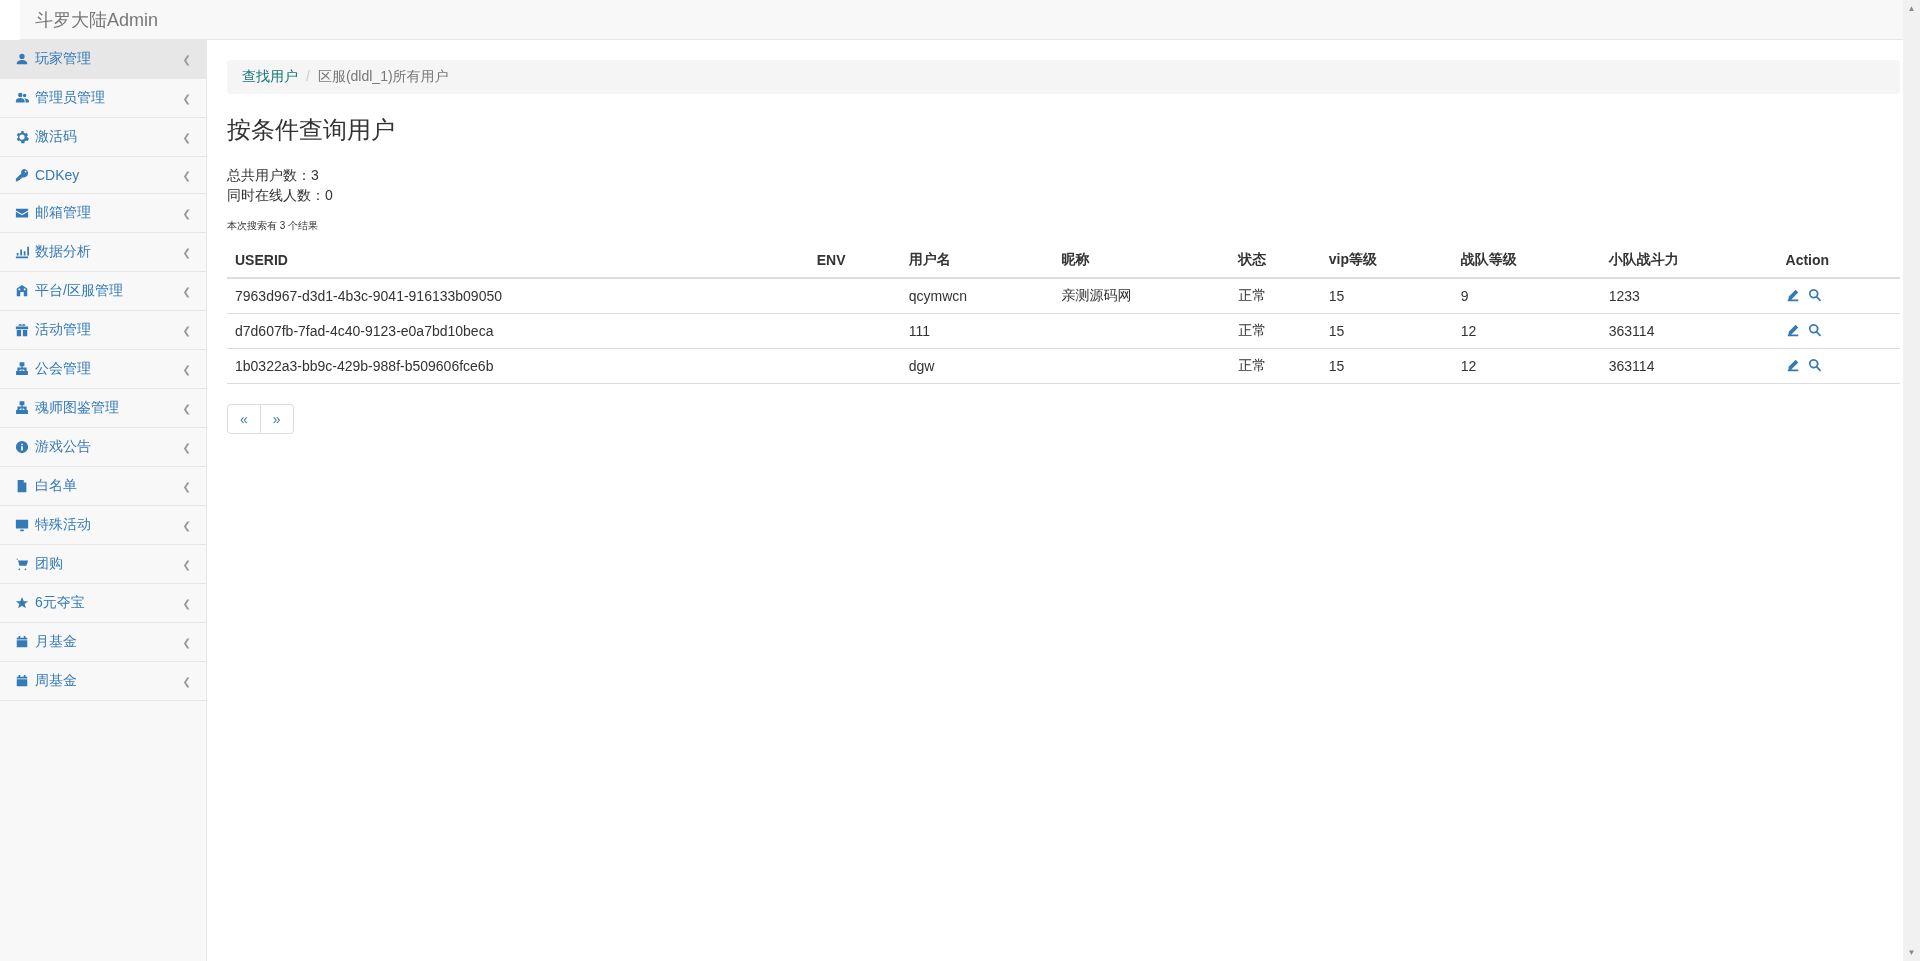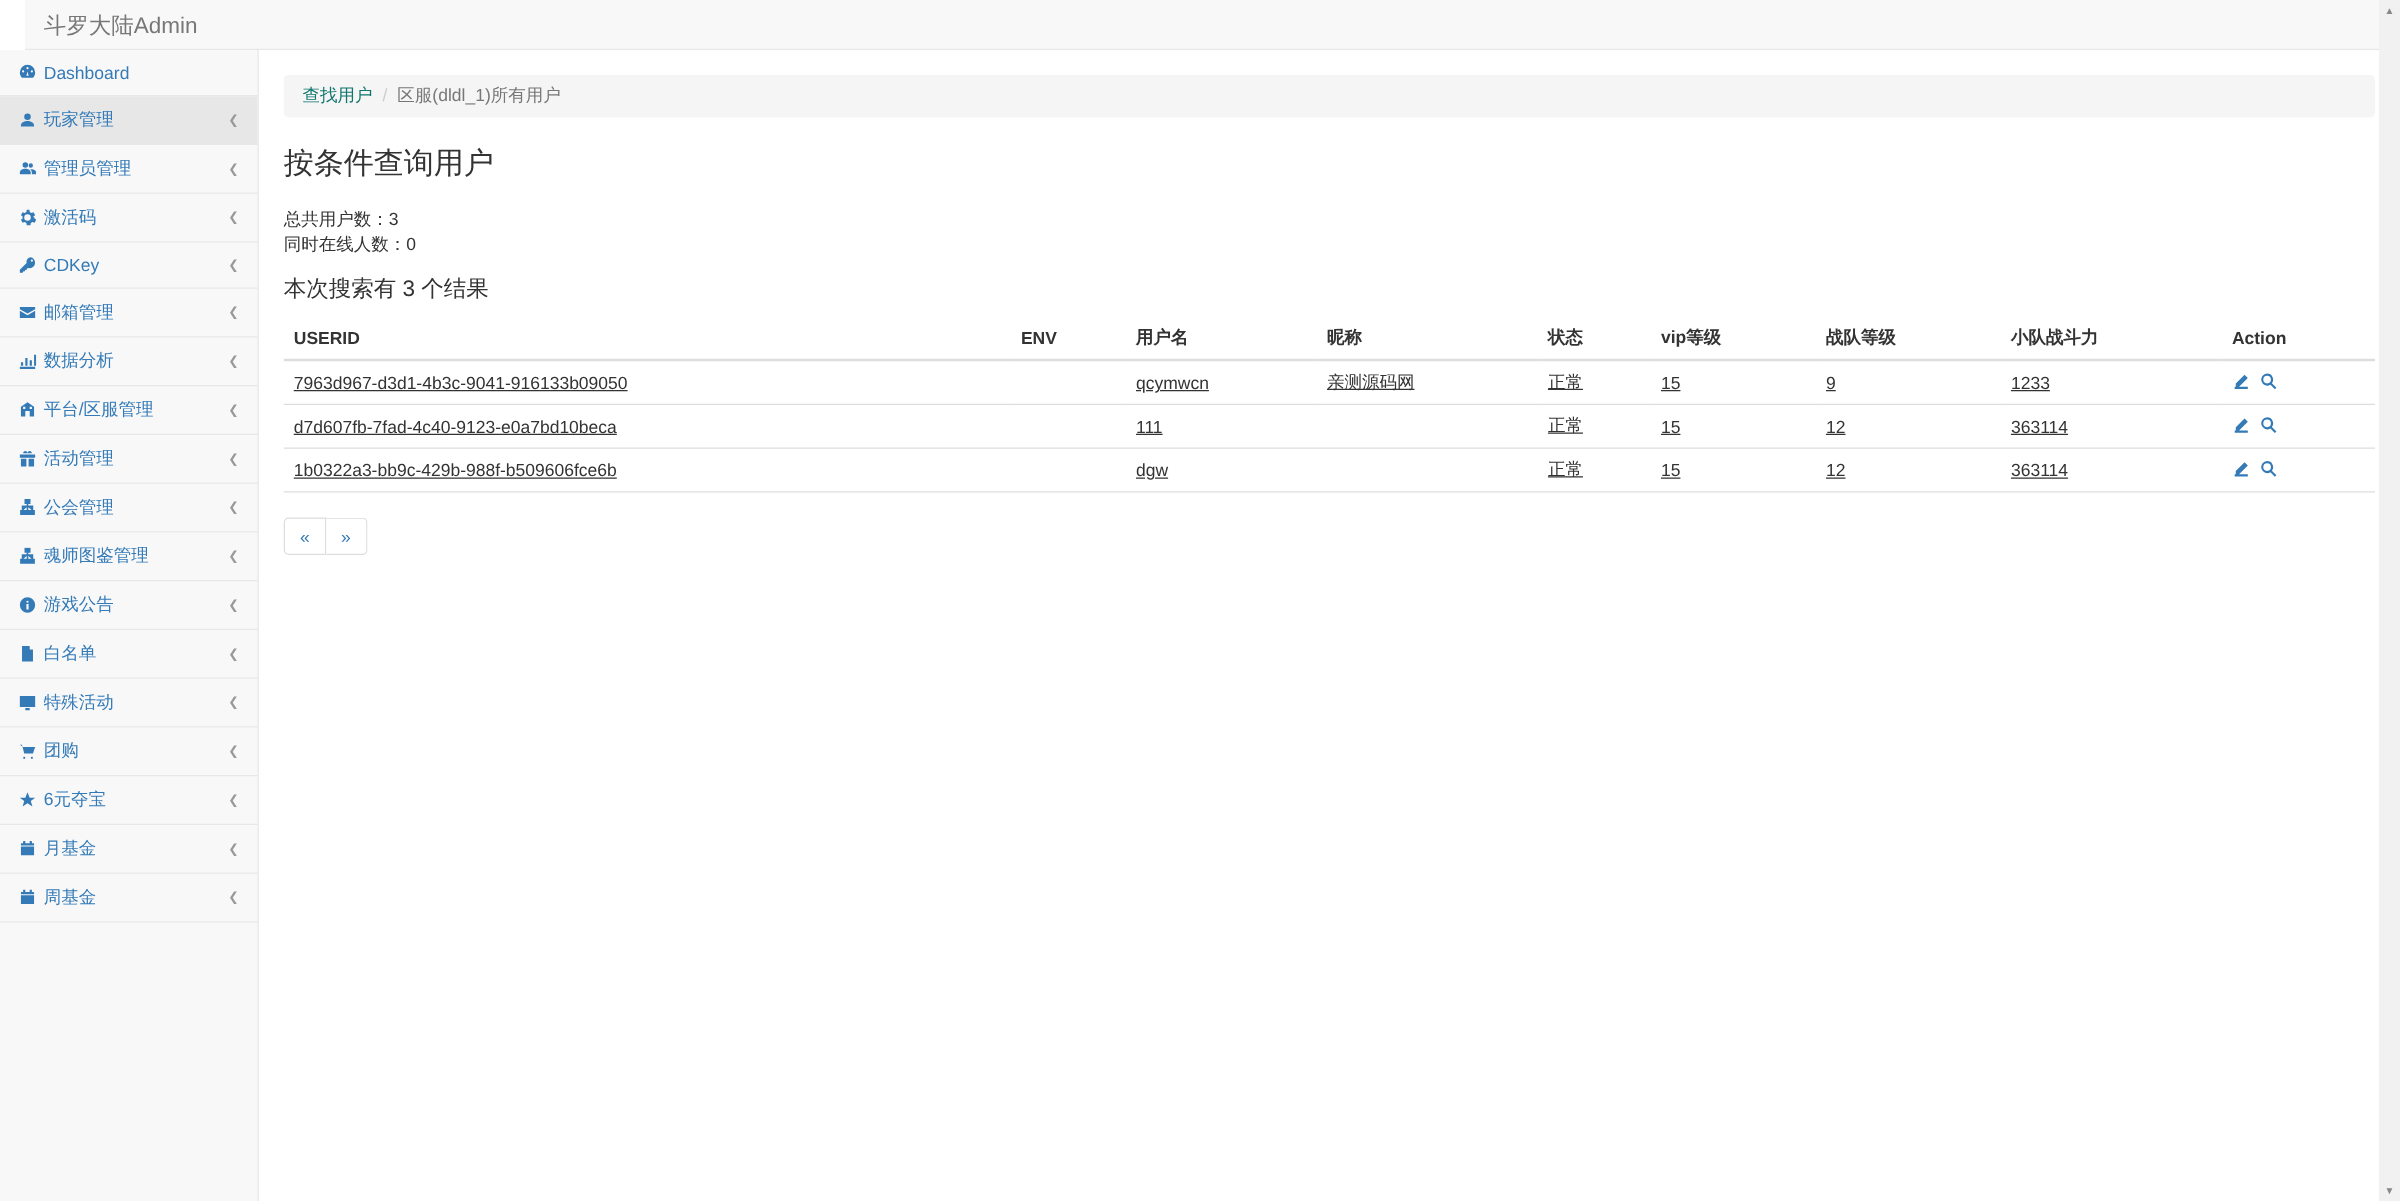--- a/index.html
+++ b/index.html
@@ -28,25 +28,25 @@
     
     .page-title { font-size: 24px; font-weight: 500; margin-bottom: 20px; }
     
     .search-bar { display: flex; margin-bottom: 20px; }
     .search-dropdown { padding: 6px 12px; border: 1px solid #ccc; background: #fff; border-radius: 4px 0 0 4px; font-size: 14px; cursor: pointer; display: flex; align-items: center; gap: 4px; }
     .search-input { padding: 6px 12px; border: 1px solid #ccc; border-left: none; font-size: 14px; width: 520px; outline: none; }
     .search-btn { padding: 6px 12px; border: 1px solid #ccc; border-left: none; background: #fff; border-radius: 0 4px 4px 0; font-size: 14px; cursor: pointer; }
     
     .stats { text-align: left; margin-bottom: 14px; color: #333; font-size: 14px; line-height: 1.4; }
     
-    .results-info { margin-bottom: 10px; font-size: 18px; }
+    .results-info { margin-bottom: 10px; font-size: 10px; }
     
     .table { width: 100%; border-collapse: collapse; }
     .table th { text-align: left; padding: 8px; border-bottom: 2px solid #ddd; font-weight: bold; font-size: 14px; }
-    .table td { padding: 8px; border-bottom: 1px solid #ddd; font-size: 14px; text-decoration: underline; }
+    .table td { padding: 8px; border-bottom: 1px solid #ddd; font-size: 14px; }
     .table .action-icons { display: flex; gap: 8px; }
     .table .action-icons span { color: #337ab7; cursor: pointer; }
     
     .pagination { display: flex; margin-top: 20px; }
     .pagination button { padding: 6px 12px; border: 1px solid #ddd; background: #fff; color: #337ab7; cursor: pointer; font-size: 14px; }
     .pagination button:first-child { border-radius: 4px 0 0 4px; }
     .pagination button:last-child { border-radius: 0 4px 4px 0; border-left: none; }
     
     .scrollbar-track { position: fixed; right: 0; top: 0; bottom: 0; width: 17px; background: #f1f1f1; }
     .scrollbar-thumb-up { position: absolute; top: 0; width: 100%; height: 17px; display: flex; align-items: center; justify-content: center; color: #888; font-size: 8px; }
@@ -56,30 +56,20 @@
   </style>
 </head>
 <body>
 
 <div class="navbar">
   <span class="navbar-brand">斗罗大陆Admin</span>
 </div>
 
 <div class="container">
   <div class="sidebar" id="sidebar">
-      <div class="sidebar-item dashboard">
-        <span class="label">
-          <span class="icon">
-            <svg viewBox="0 0 16 16">
-              <path d="M8 1a7 7 0 00-7 7c0 1.9.76 3.6 2 4.9h10c1.24-1.3 2-3 2-4.9a7 7 0 00-7-7zm0 2a1 1 0 110 2 1 1 0 010-2zM4 6a1 1 0 110 2 1 1 0 010-2zm8 0a1 1 0 110 2 1 1 0 010-2zM8 7l1 4H7l1-4z"></path>
-            </svg>
-          </span>
-          <span>Dashboard</span>
-        </span>
-      </div>
       <div class="sidebar-item active">
         <span class="label">
           <span class="icon">
             <svg viewBox="0 0 16 16">
               <path d="M8 8a3 3 0 100-6 3 3 0 000 6zm0 1c-3 0-6 1.5-6 4v1h12v-1c0-2.5-3-4-6-4z"></path>
             </svg>
           </span>
           <span>玩家管理</span>
         </span>
         <span class="chevron">❮</span>

